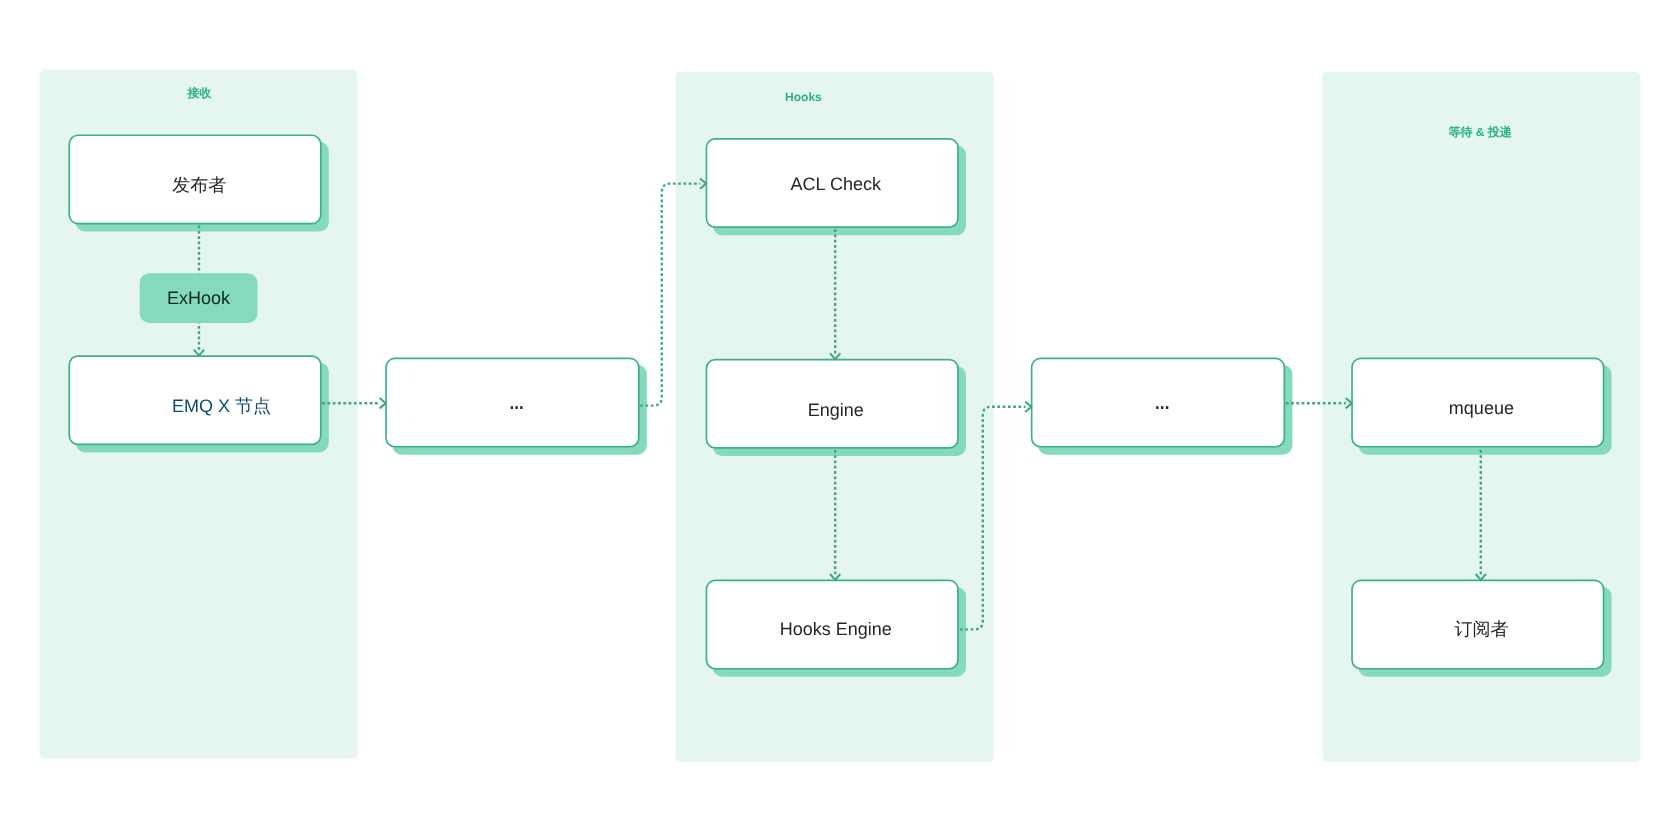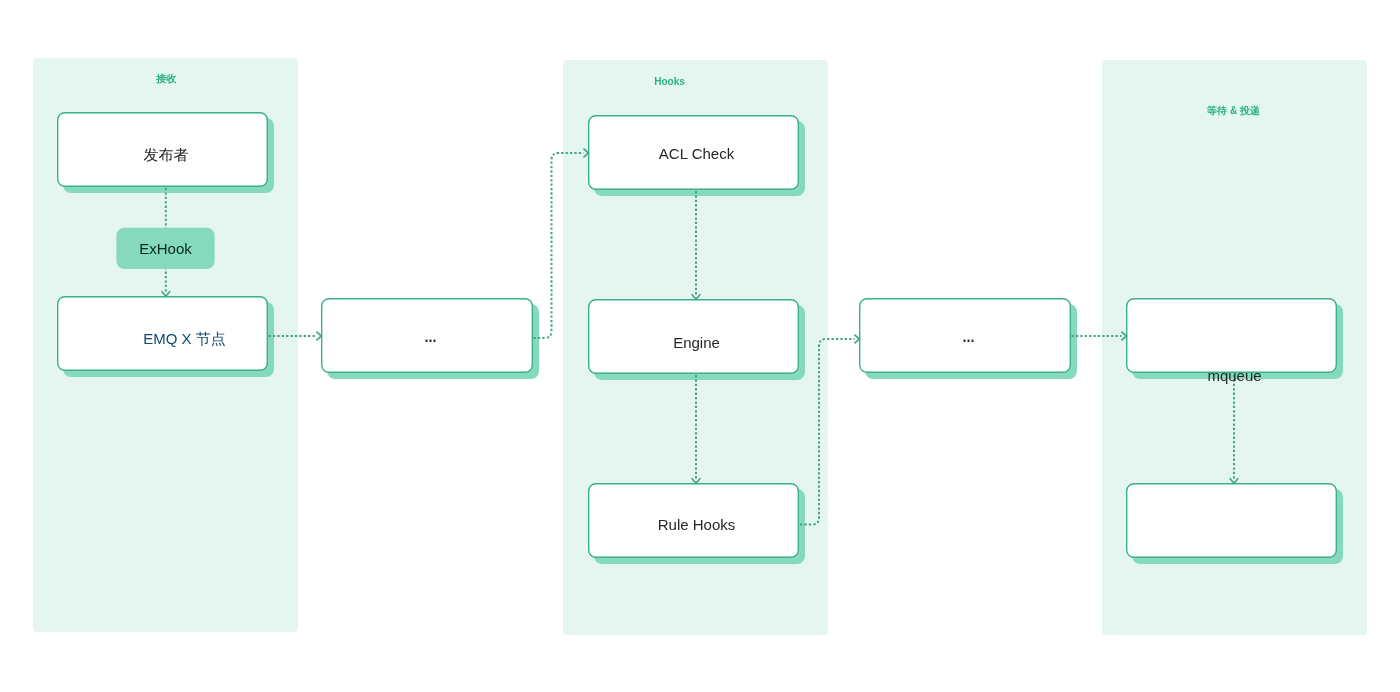--- a/index.html
+++ b/index.html
@@ -145,26 +145,29 @@
   <div class="node-text" style="left: 321px; top: 298px; width: 212px; height: 75px; color: rgb(38, 38, 38);">
     <span class="node-label dots" style="transform: translate(2.5px, -0.3px);">...</span>
   </div>
   <div class="node-text" style="left: 588px; top: 115px; width: 211px; height: 75px; color: rgb(38, 38, 38); border-radius: 11px;">
     <span class="node-label" style="transform: translate(3px, 1px);">ACL Check</span>
   </div>
   <div class="node-text" style="left: 588px; top: 299px; width: 211px; height: 75px; color: rgb(38, 38, 38);">
     <span class="node-label" style="transform: translate(3px, 6px);">Engine</span>
   </div>
   <div class="node-text" style="left: 588px; top: 483px; width: 211px; height: 75px; color: rgb(38, 38, 38);">
-    <span class="node-label" style="transform: translate(3px, 4px);">Rule Hooks</span>
+    <span class="node-label" style="transform: translate(3px, 4px);">Hooks Engine</span>
   </div>
   <div class="node-text" style="left: 859px; top: 298px; width: 212px; height: 75px; color: rgb(38, 38, 38);">
     <span class="node-label dots" style="transform: translate(2.5px, -0.3px);">...</span>
   </div>
-  <div class="node-text" style="left: 1126px; top: 298px; width: 211px; height: 75px; color: rgb(38, 38, 38); margin-top: 35px;">
+  <div class="node-text" style="left: 1126px; top: 298px; width: 211px; height: 75px; color: rgb(38, 38, 38);">
     <span class="node-label" style="transform: translate(3px, 5px);">mqueue</span>
+  </div>
+  <div class="node-text" style="left: 1126px; top: 483px; width: 211px; height: 75px; color: rgb(38, 38, 38);">
+    <span class="node-label" style="transform: translate(3px, 4.5px);">订阅者</span>
   </div>
 
   <div class="pill-text" style="left: 116.4px; top: 227.7px; width: 98.2px; height: 41.4px; color: rgb(6, 41, 28);">
     <span class="pill-label" style="transform: translate(0px, 0px);">ExHook</span>
   </div>
 
 </div>
 
 </body></html>

